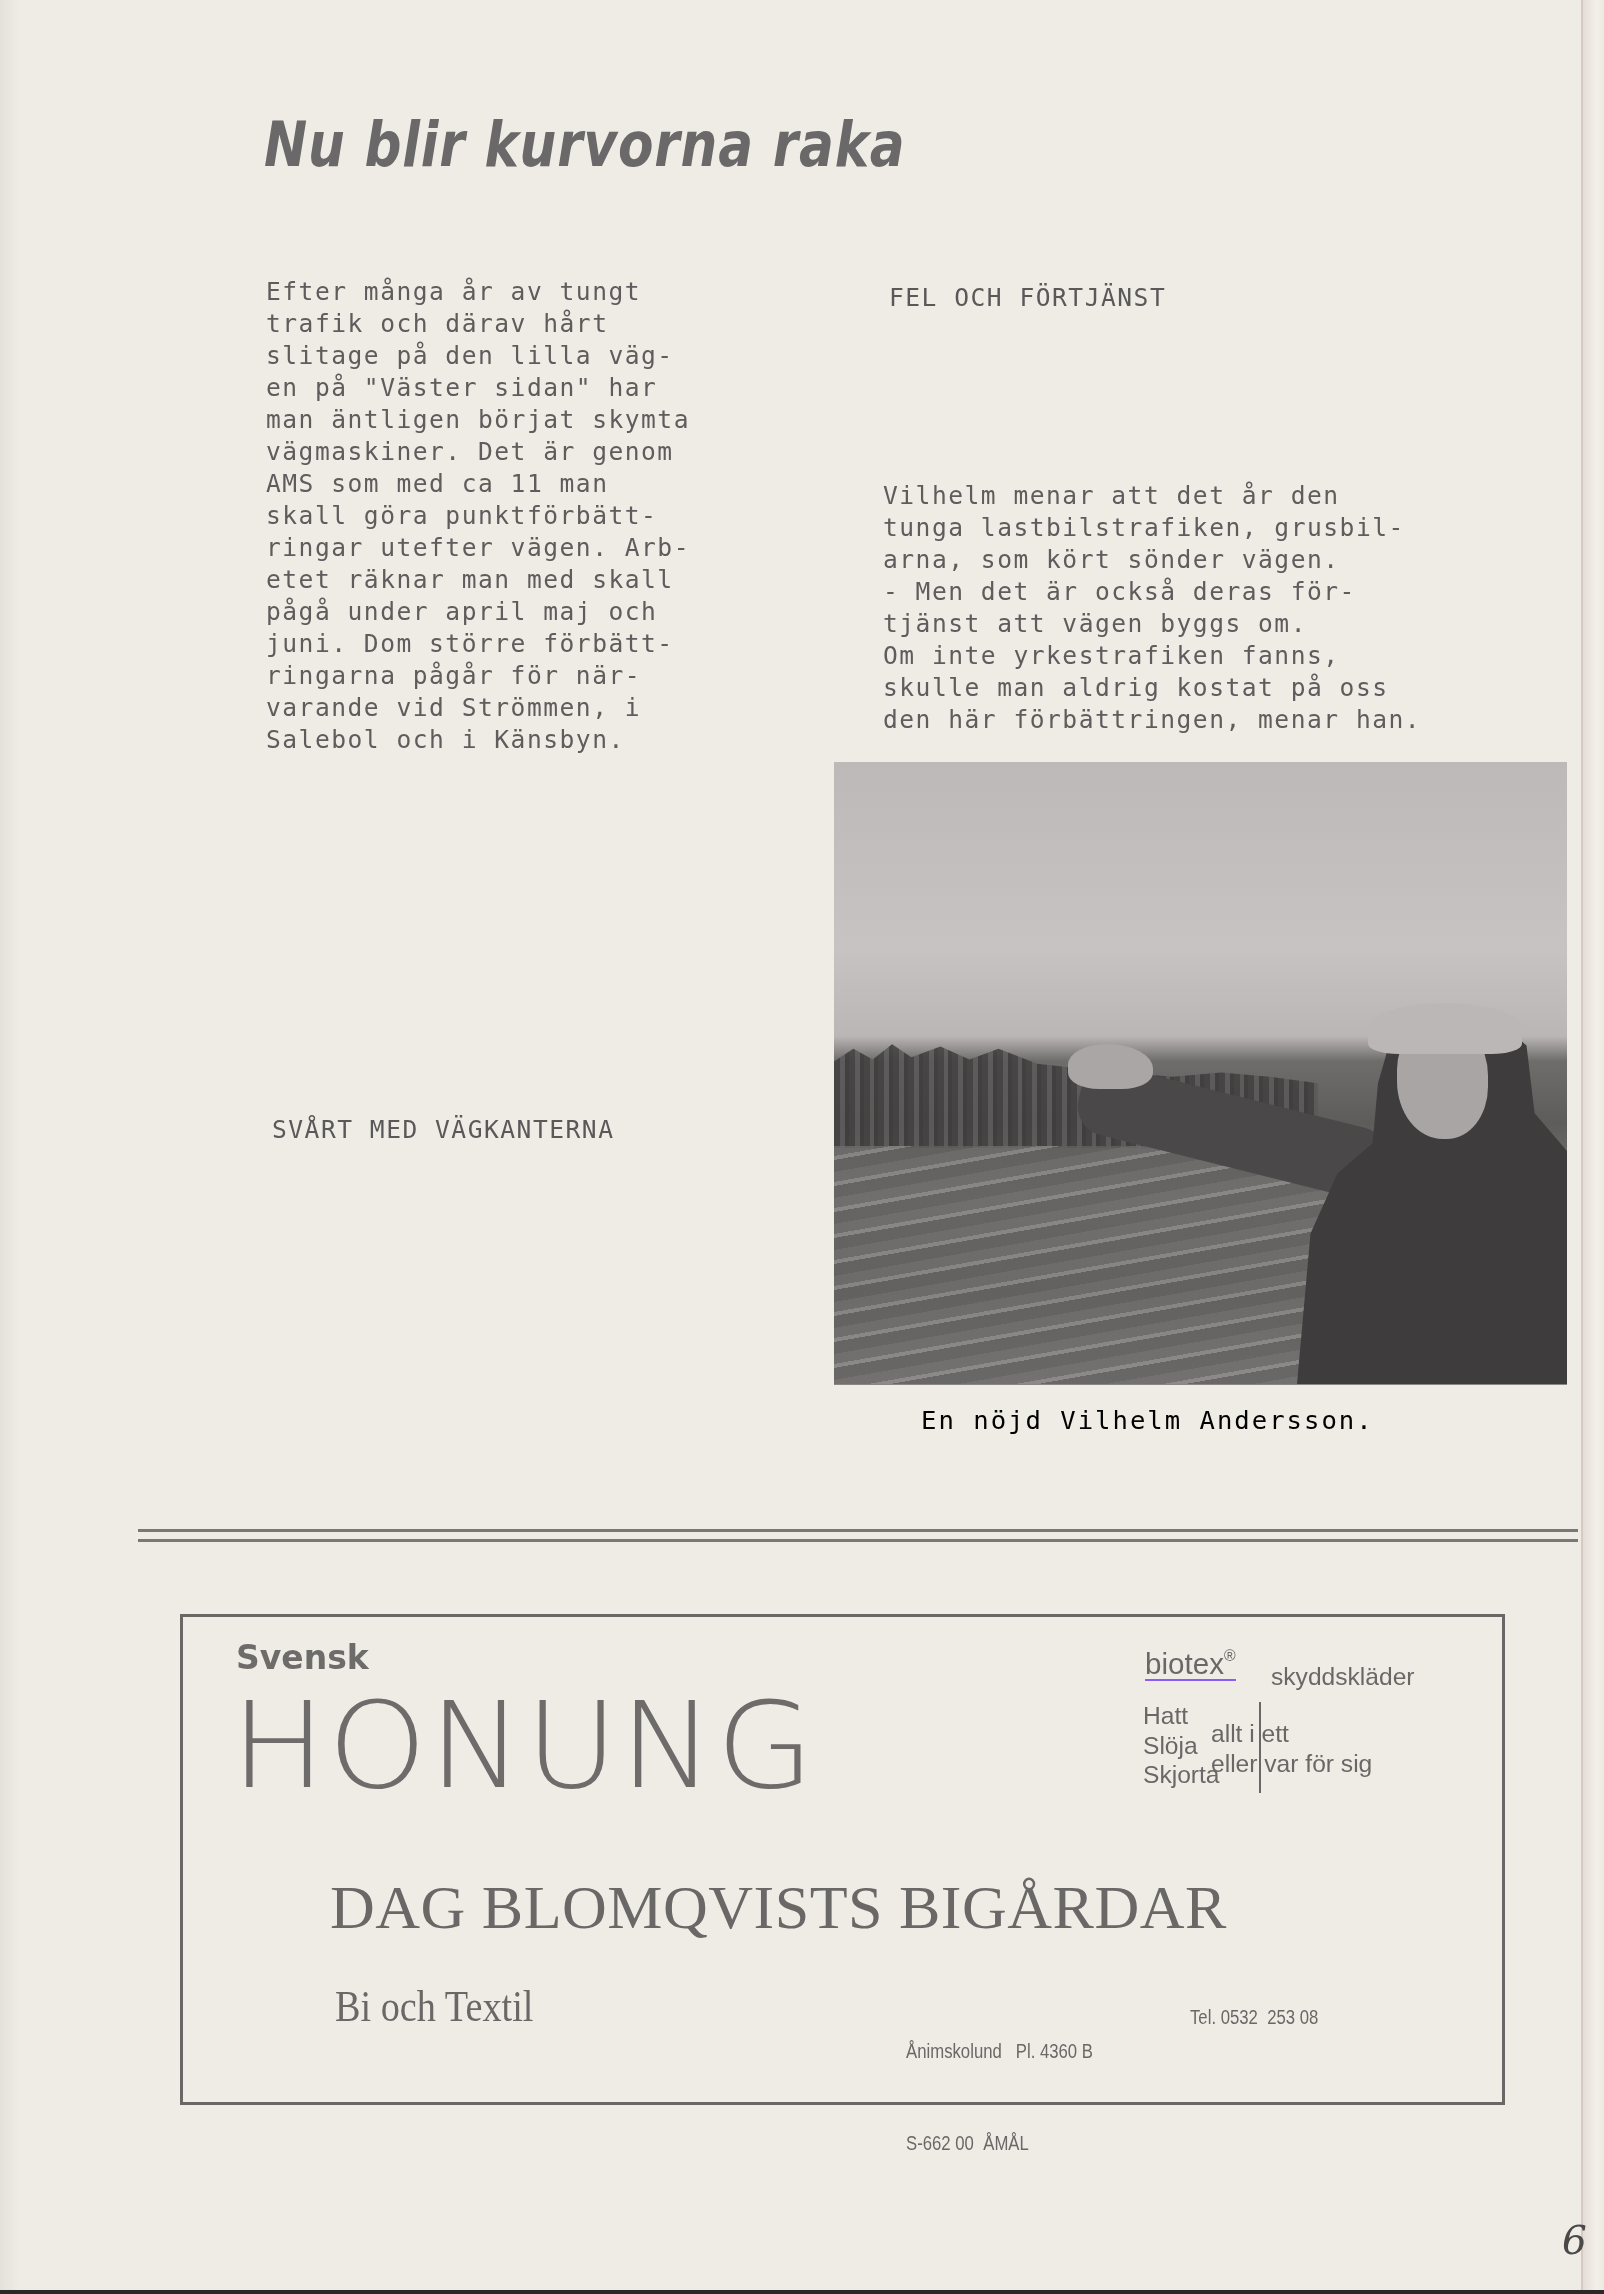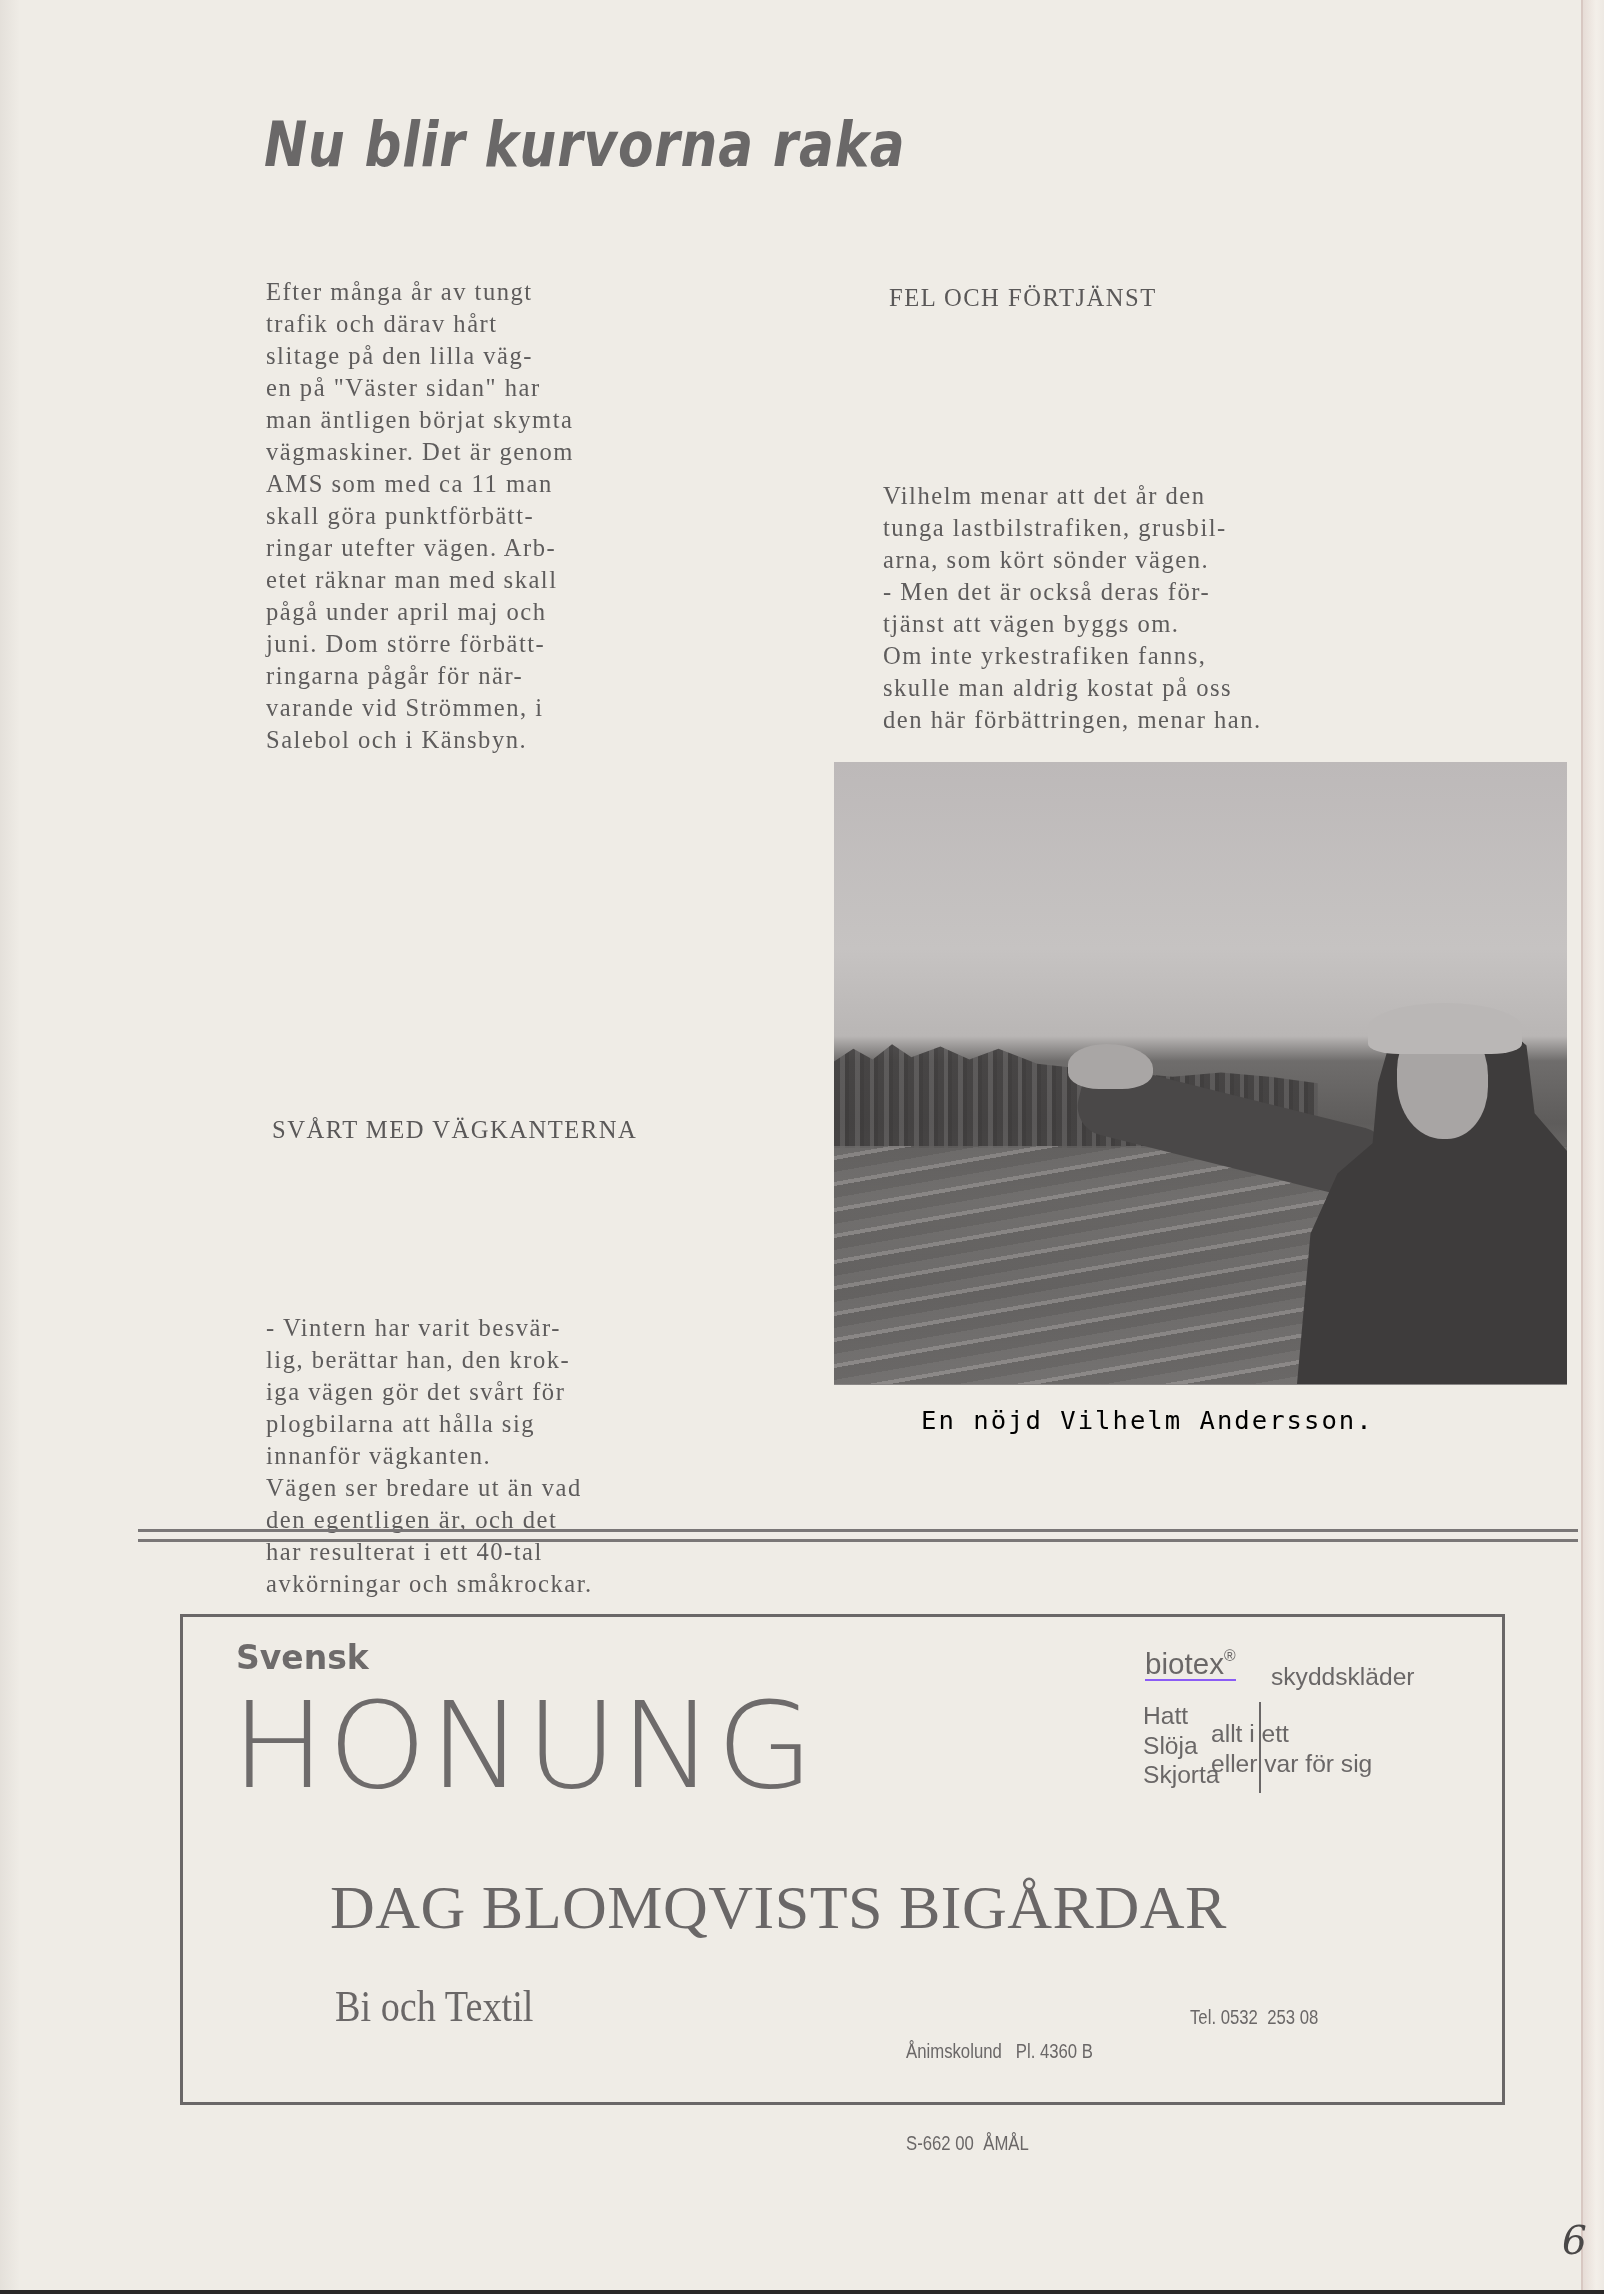--- a/index.html
+++ b/index.html
@@ -20,21 +20,21 @@
   }
   .title {
     position: absolute; left: 264px; top: 108px;
     font-family: "DejaVu Sans", sans-serif; font-style: italic;
     font-size: 63px; font-weight: bold; color: #6a6868;
     letter-spacing: 1px; transform: scaleX(0.82); transform-origin: left top;
     margin: 0;
   }
   .col {
     position: absolute; font-size: 24.6px; line-height: 32px;
-    white-space: pre; color: #5e5c5c; letter-spacing: 1.5px; font-family: Liberation Serif, serif;
+    white-space: pre; color: #5e5c5c; letter-spacing: 1.5px;
   }
   .col p { margin: 0; }
   .col .heading { margin: 6px; letter-spacing: 1.5px; color: #5a5858; }
   .col-left { left: 266px; top: 212px; }
   .col-right { left: 883px; top: 212px; }
   .photo {
     position: absolute; left: 834px; top: 762px; width: 733px; height: 623px;
     background:
       linear-gradient(180deg, #bdb9b9 0%, #c6c3c2 30%, #b9b6b5 44%, #6f6d6c 48%, #5e5c5b 58%, #7b7977 70%, #6a6867 85%, #8a8786 100%);
     overflow: hidden;
@@ -169,29 +169,20 @@
 pågå under april maj och
 juni. Dom större förbätt-
 ringarna pågår för när-
 varande vid Strömmen, i
 Salebol och i Känsbyn.</p>
   <p> </p>
   <p> </p>
   <p> </p>
   <p class="heading">SVÅRT MED VÄGKANTERNA</p>
   <p> </p>
-  <p>- Vintern har varit besvär-
-lig, berättar han, den krok-
-iga vägen gör det svårt för
-plogbilarna att hålla sig
-innanför vägkanten.
-Vägen ser bredare ut än vad
-den egentligen är, och det
-har resulterat i ett 40-tal
-avkörningar och småkrockar.</p>
 </div>
 
 <div class="col col-right">
   <p class="heading">FEL OCH FÖRTJÄNST</p>
   <p> </p>
   <p>Vilhelm menar att det år den
 tunga lastbilstrafiken, grusbil-
 arna, som kört sönder vägen.
 - Men det är också deras för-
 tjänst att vägen byggs om.

